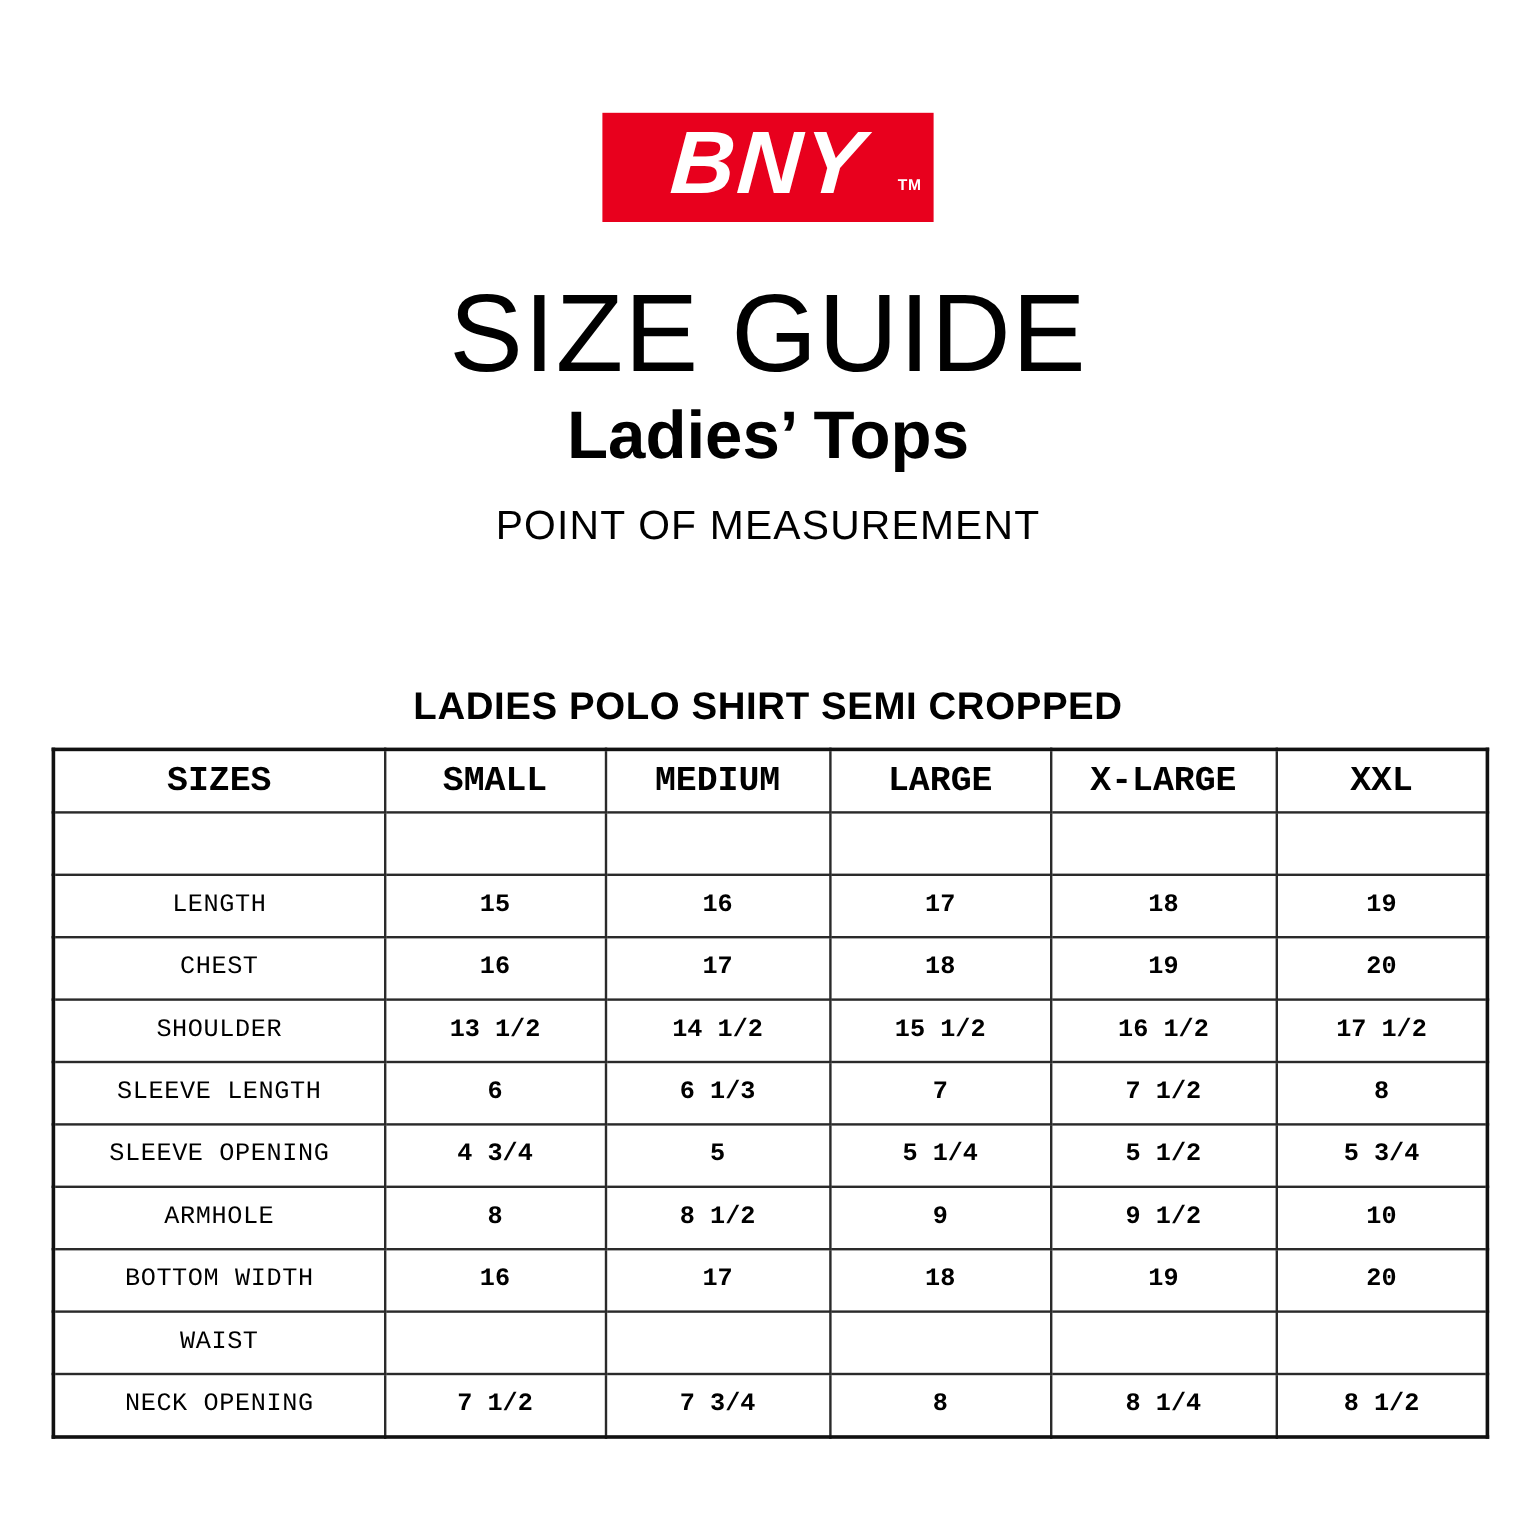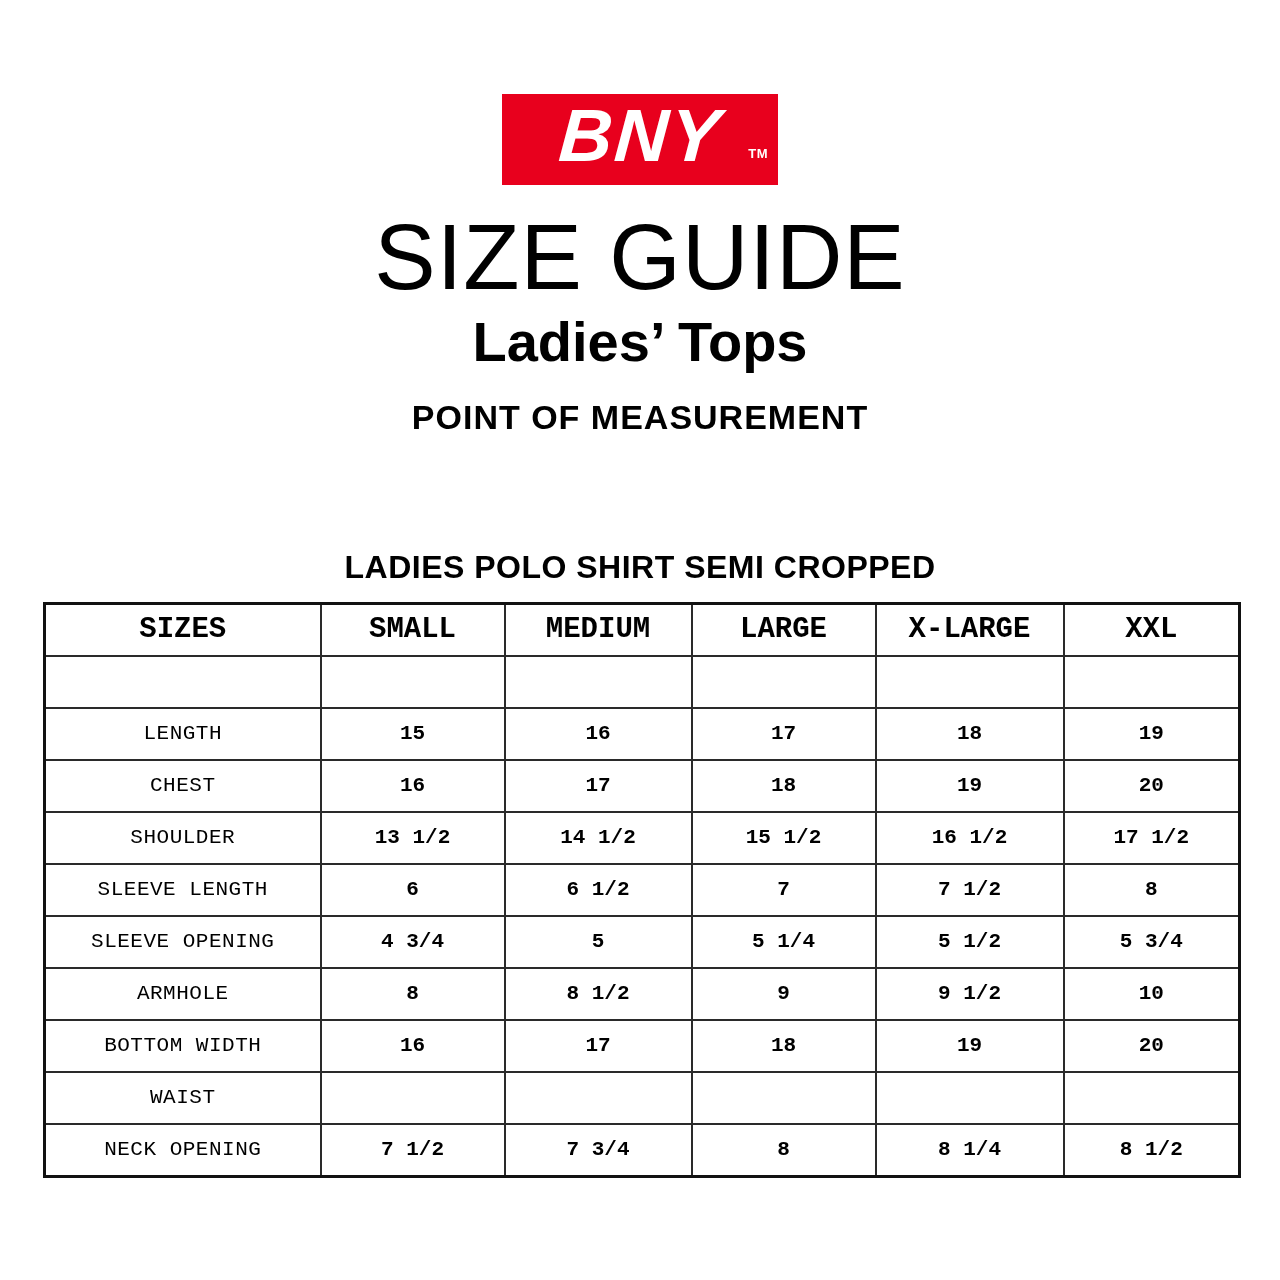--- a/index.html
+++ b/index.html
@@ -39,36 +39,36 @@
   .logo-tm {
     position: absolute;
     right: 10px;
     bottom: 24px;
     font-size: 13px;
     font-weight: bold;
     letter-spacing: 0.5px;
   }
   
   .title {
-    margin: 24px 0 0 0;
+    margin: 45px 0 0 0;
     font-size: 92px;
     font-weight: normal;
     line-height: 1.05;
     letter-spacing: 1px;
   }
   .subtitle {
     margin: 4px 0 0 0;
     font-size: 56px;
     font-weight: bold;
     line-height: 1.15;
   }
   .tagline {
     margin: 24px 0 0 0;
     font-size: 34px;
-    font-weight: bold;
+    font-weight: normal;
     letter-spacing: 1px;
   }
   
   .table-title {
     margin: 112px 0 0 0;
     font-size: 32px;
     font-weight: bold;
     letter-spacing: 0.5px;
   }
   table.size-table {
@@ -169,21 +169,21 @@
           <td class="row-label">SHOULDER</td>
           <td class="value-cell">13 1/2</td>
           <td class="value-cell">14 1/2</td>
           <td class="value-cell">15 1/2</td>
           <td class="value-cell">16 1/2</td>
           <td class="value-cell">17 1/2</td>
         </tr>
         <tr>
           <td class="row-label">SLEEVE LENGTH</td>
           <td class="value-cell">6</td>
-          <td class="value-cell">6 1/2</td>
+          <td class="value-cell">6 1/3</td>
           <td class="value-cell">7</td>
           <td class="value-cell">7 1/2</td>
           <td class="value-cell">8</td>
         </tr>
         <tr>
           <td class="row-label">SLEEVE OPENING</td>
           <td class="value-cell">4 3/4</td>
           <td class="value-cell">5</td>
           <td class="value-cell">5 1/4</td>
           <td class="value-cell">5 1/2</td>

